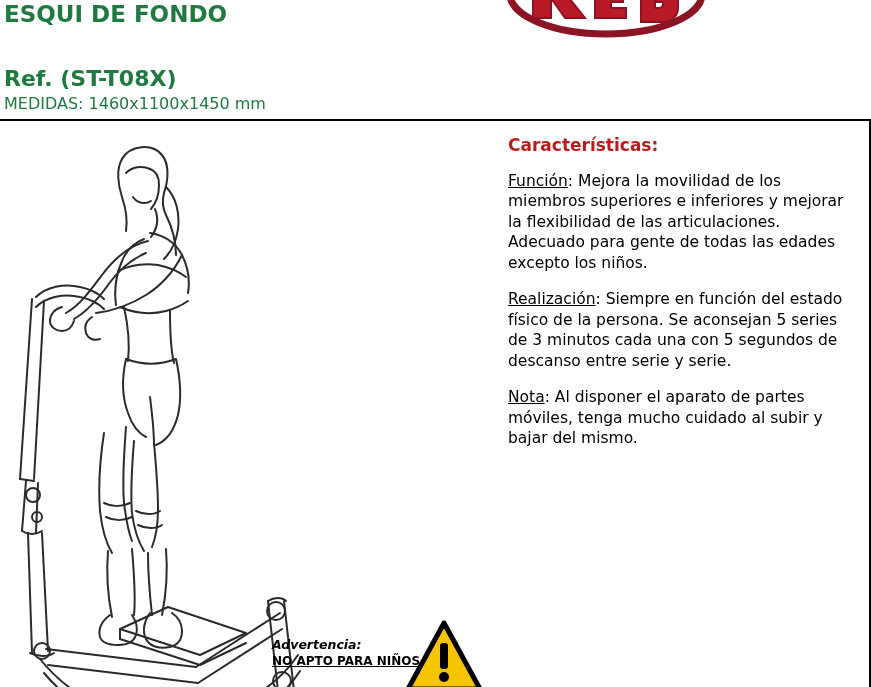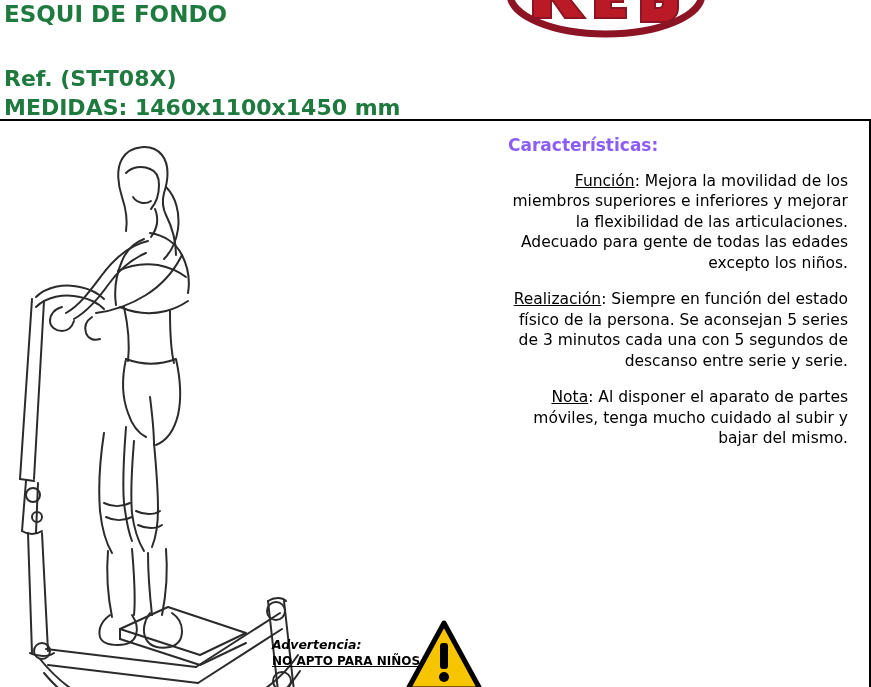--- a/index.html
+++ b/index.html
@@ -31,21 +31,21 @@
   }
   .title-line {
     font-size: 22px;
     font-weight: bold;
     color: #1f7a3f;
     white-space: nowrap;
     letter-spacing: 0px;
   }
   .title-line.l1 { font-size: 23px; }
   .title-line.l2 { font-size: 22px; margin-top: 36px; }
-  .title-line.l3 { font-size: 22px; font-weight: bold; }
+  .title-line.l3 { font-size: 16px; font-weight: normal; }
 
   
   .logo {
     position: absolute;
     right: 150px;
     top: -36px;
     width: 230px;
     height: 92px;
   }
 
@@ -80,30 +80,30 @@
     position: absolute;
     left: 508px;
     top: 14px;
     width: 340px;
   }
 
   .feat-heading {
     font-family: "DejaVu Sans", sans-serif;
     font-size: 17px;
     font-weight: bold;
-    color: #8b5cf6;
+    color: #b91c1c;
     margin-bottom: 14px;
   }
 
   .para {
     font-size: 15.5px;
     line-height: 1.33;
     color: #000;
     margin-bottom: 15px;
-    text-align: right;
+    text-align: left;
   }
   .para .lead {
     text-decoration: underline;
   }
 
   
   .warning {
     position: absolute;
     left: 272px;
     top: 508px;

